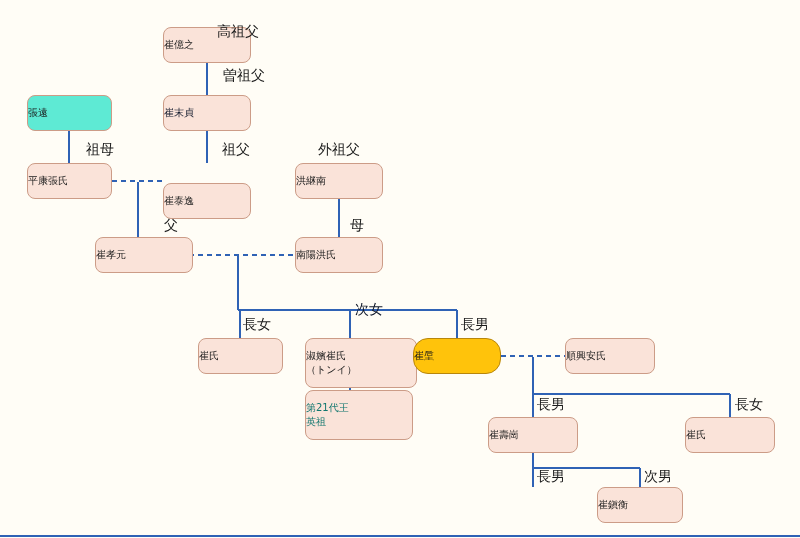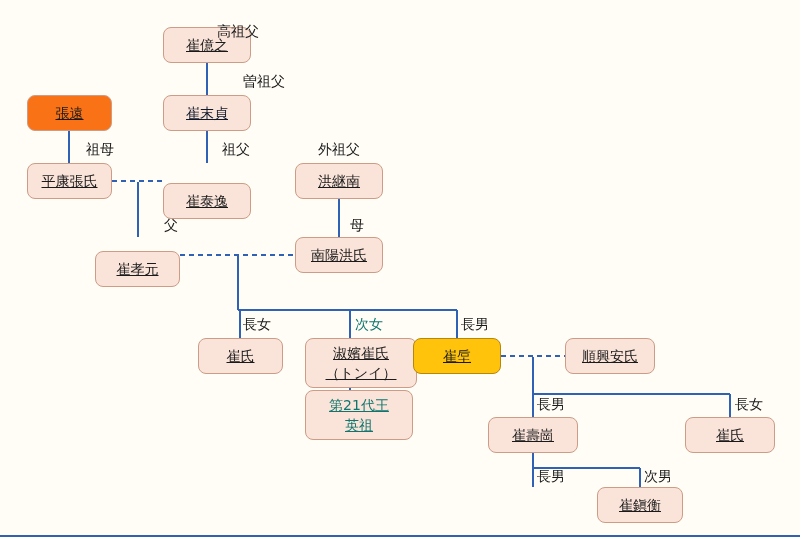--- a/index.html
+++ b/index.html
@@ -16,30 +16,29 @@
   }
   #edges {
     position: absolute;
     left: 0; top: 0;
     width: 800px; height: 538px;
   }
   .node {
     position: absolute;
     display: flex;
     flex-direction: column;
-    align-items: center;
+    align-items: flex-start;
     justify-content: center;
     border-radius: 8px;
     border-style: solid;
     border-width: 1.5px;
-    font-size: 14px;
+    font-size: 10px;
     line-height: 1.45;
     text-align: center;
     white-space: nowrap;
-    text-decoration: underline;
   }
   .rlabel {
     position: absolute;
     transform: translate(-50%, -50%);
     font-size: 14px;
     white-space: nowrap;
   }
 </style>
 </head>
 <body>
@@ -69,71 +68,71 @@
       <polyline points="533,468 533,487" fill="none" stroke="#2f62b5" stroke-width="2"></polyline>
       <polyline points="640,468 640,487" fill="none" stroke="#2f62b5" stroke-width="2"></polyline>
       <polyline points="0,536 800,536" fill="none" stroke="#2f62b5" stroke-width="2"></polyline>
     </svg>
 <div class="node" style="left: 163px; top: 27px; width: 88px; height: 36px; background: rgb(250, 227, 217); border-color: rgb(204, 156, 135); color: rgb(26, 26, 26);">
       <span>崔億之</span>
     </div>
     <div class="node" style="left: 163px; top: 95px; width: 88px; height: 36px; background: rgb(250, 227, 217); border-color: rgb(204, 156, 135); color: #0f172a;">
       <span>崔末貞</span>
     </div>
-    <div class="node" style="left: 27px; top: 95px; width: 85px; height: 36px; background: #f97316; border-color: rgb(204, 156, 135); color: rgb(26, 26, 26);">
+    <div class="node" style="left: 27px; top: 95px; width: 85px; height: 36px; background: #5eead4; border-color: rgb(204, 156, 135); color: rgb(26, 26, 26);">
       <span>張遠</span>
     </div>
     <div class="node" style="left: 27px; top: 163px; width: 85px; height: 36px; background: rgb(250, 227, 217); border-color: rgb(204, 156, 135); color: rgb(26, 26, 26);">
       <span>平康張氏</span>
     </div>
     <div class="node" style="left: 163px; top: 163px; width: 88px; height: 36px; background: rgb(250, 227, 217); border-color: rgb(204, 156, 135); color: rgb(26, 26, 26); margin-top: 20px;">
       <span>崔泰逸</span>
     </div>
     <div class="node" style="left: 295px; top: 163px; width: 88px; height: 36px; background: rgb(250, 227, 217); border-color: rgb(204, 156, 135); color: rgb(26, 26, 26);">
       <span>洪継南</span>
     </div>
-    <div class="node" style="left: 95px; top: 251px; width: 85px; height: 36px; background: rgb(250, 227, 217); border-color: rgb(204, 156, 135); color: rgb(26, 26, 26); border-radius: 8px;">
+    <div class="node" style="left: 95px; top: 237px; width: 98px; height: 36px; background: rgb(250, 227, 217); border-color: rgb(204, 156, 135); color: rgb(26, 26, 26); border-radius: 8px;">
       <span>崔孝元</span>
     </div>
     <div class="node" style="left: 295px; top: 237px; width: 88px; height: 36px; background: rgb(250, 227, 217); border-color: rgb(204, 156, 135); color: rgb(26, 26, 26);">
       <span>南陽洪氏</span>
     </div>
     <div class="node" style="left: 198px; top: 338px; width: 85px; height: 36px; background: rgb(250, 227, 217); border-color: rgb(204, 156, 135); color: rgb(26, 26, 26);">
       <span>崔氏</span>
     </div>
     <div class="node" style="left: 305px; top: 338px; width: 112px; height: 50px; background: rgb(250, 227, 217); border-color: rgb(204, 156, 135); color: rgb(26, 26, 26);">
       <span>淑嬪崔氏</span>
       <span>（トンイ）</span>
     </div>
-    <div class="node" style="left: 413px; top: 338px; width: 88px; height: 36px; background: rgb(255, 195, 11); border-color: rgb(184, 134, 11); color: rgb(26, 26, 26);">
+    <div class="node" style="left: 413px; top: 338px; width: 88px; height: 36px; background: rgb(255, 195, 11); border-color: rgb(184, 134, 11); color: rgb(26, 26, 26); border-radius: 15px;">
       <span>崔垕</span>
     </div>
     <div class="node" style="left: 565px; top: 338px; width: 90px; height: 36px; background: rgb(250, 227, 217); border-color: rgb(204, 156, 135); color: rgb(26, 26, 26);">
       <span>順興安氏</span>
     </div>
     <div class="node" style="left: 305px; top: 390px; width: 108px; height: 50px; background: rgb(250, 227, 217); border-color: rgb(204, 156, 135); color: #0f766e;">
       <span>第21代王</span>
       <span>英祖</span>
     </div>
     <div class="node" style="left: 488px; top: 417px; width: 90px; height: 36px; background: rgb(250, 227, 217); border-color: rgb(204, 156, 135); color: rgb(26, 26, 26);">
       <span>崔壽崗</span>
     </div>
     <div class="node" style="left: 685px; top: 417px; width: 90px; height: 36px; background: rgb(250, 227, 217); border-color: rgb(204, 156, 135); color: rgb(26, 26, 26);">
       <span>崔氏</span>
     </div>
     <div class="node" style="left: 597px; top: 487px; width: 86px; height: 36px; background: rgb(250, 227, 217); border-color: rgb(204, 156, 135); color: rgb(26, 26, 26);">
       <span>崔鎭衡</span>
     </div>
     <span class="rlabel" style="left: 238px; top: 32px; color: rgb(26, 26, 26);">高祖父</span>
-    <span class="rlabel" style="left: 244px; top: 82px; color: rgb(26, 26, 26); margin-left: 20px;">曽祖父</span>
+    <span class="rlabel" style="left: 244px; top: 76px; color: rgb(26, 26, 26);">曽祖父</span>
     <span class="rlabel" style="left: 100px; top: 150px; color: rgb(26, 26, 26);">祖母</span>
     <span class="rlabel" style="left: 236px; top: 150px; color: rgb(26, 26, 26);">祖父</span>
     <span class="rlabel" style="left: 339px; top: 150px; color: rgb(26, 26, 26);">外祖父</span>
     <span class="rlabel" style="left: 171px; top: 226px; color: rgb(26, 26, 26);">父</span>
     <span class="rlabel" style="left: 357px; top: 226px; color: rgb(26, 26, 26);">母</span>
     <span class="rlabel" style="left: 257px; top: 325px; color: rgb(26, 26, 26);">長女</span>
-    <span class="rlabel" style="left: 369px; top: 325px; color: #0f766e;">次女</span>
+    <span class="rlabel" style="left: 369px; top: 310px; color: #0f172a;">次女</span>
     <span class="rlabel" style="left: 475px; top: 325px; color: rgb(26, 26, 26);">長男</span>
     <span class="rlabel" style="left: 551px; top: 405px; color: rgb(26, 26, 26);">長男</span>
     <span class="rlabel" style="left: 749px; top: 405px; color: rgb(26, 26, 26);">長女</span>
     <span class="rlabel" style="left: 551px; top: 477px; color: rgb(26, 26, 26);">長男</span>
     <span class="rlabel" style="left: 658px; top: 477px; color: rgb(26, 26, 26);">次男</span>
   </div>
 
 </body></html>

